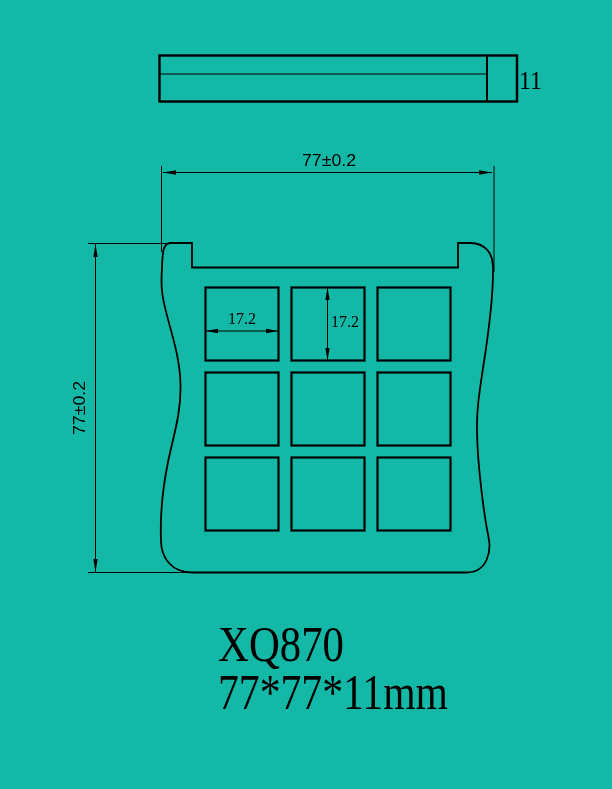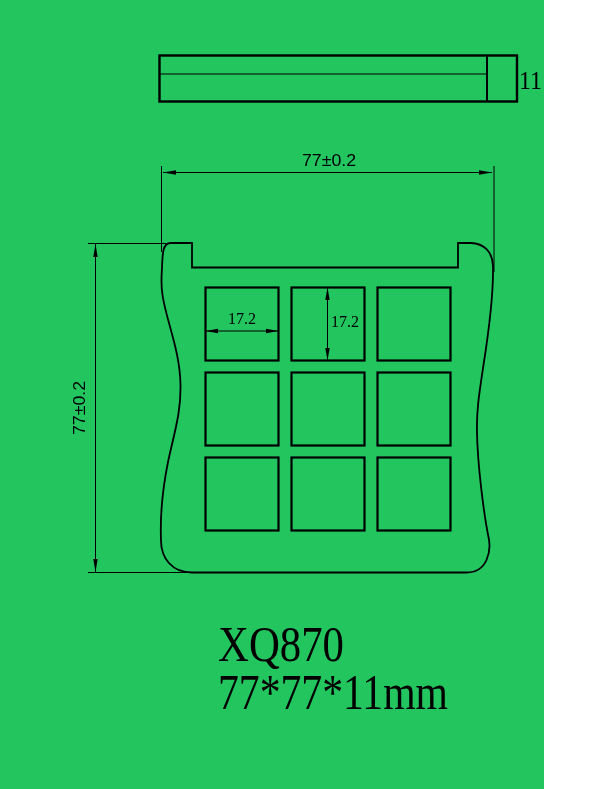--- a/index.html
+++ b/index.html
@@ -2,23 +2,23 @@
 <html><head>
 <meta charset="utf-8">
 <style>
   html, body {
     margin: 0;
     padding: 0;
     background: #ffffff;
   }
   .page {
     position: relative;
-    width: 544px;
+    width: 612px;
     height: 789px;
-    background: #22c55e;
+    background: #14b8a6;
     overflow: hidden;
   }
   svg { display: block; }
 
   
   .ln        { stroke: #000000; fill: none; }
   .w-dim     { stroke-width: 1; }
   .w-mid     { stroke-width: 1.2; }
   .w-body    { stroke-width: 1.8; }
   .w-divider { stroke-width: 2; }

